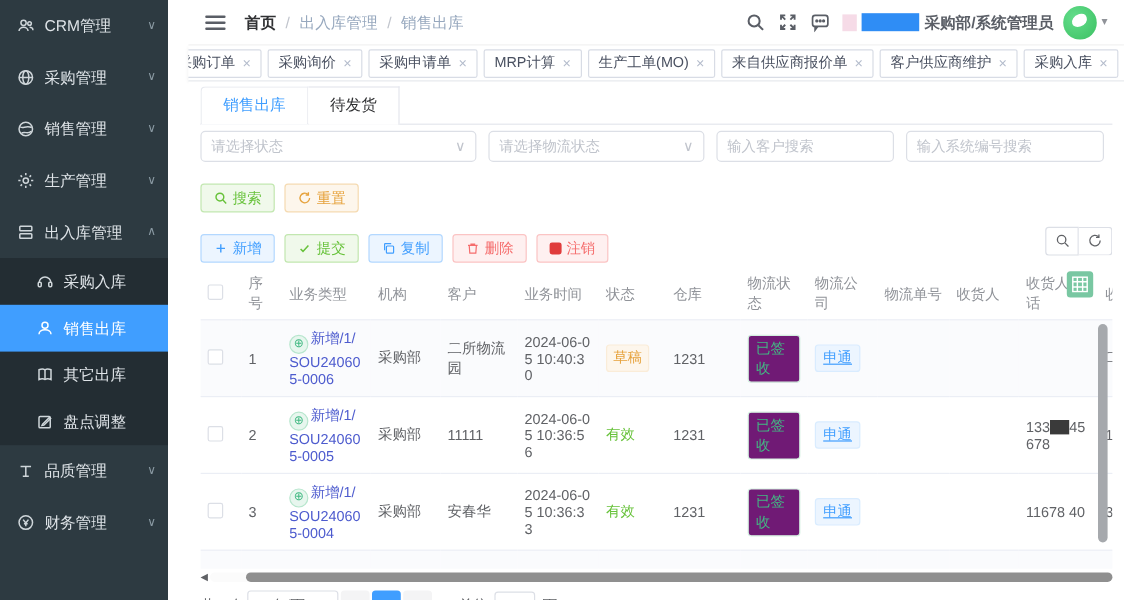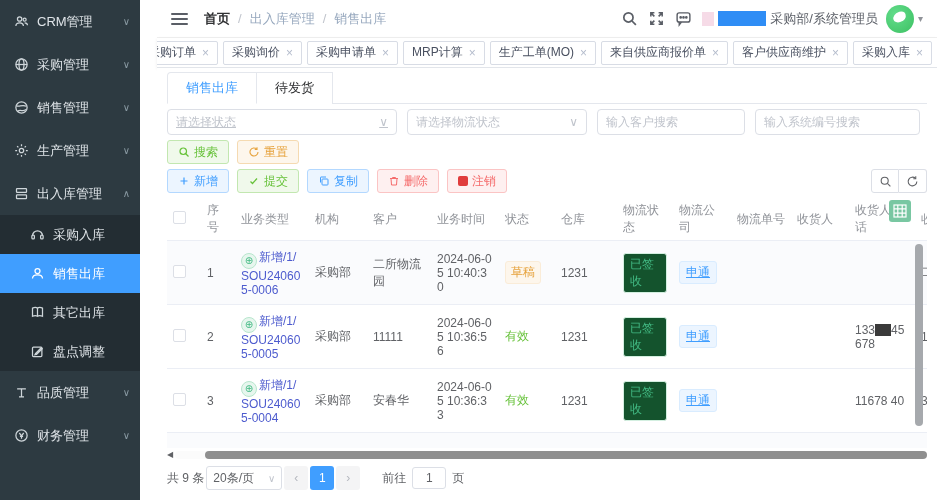--- a/index.html
+++ b/index.html
@@ -20,21 +20,21 @@
   
   .main { flex:1; display:flex; flex-direction:column; min-width:0;padding-left:17px; }
 
   .navbar { height:38px; background:#fff; display:flex; align-items:center; padding:0 14px; border-bottom:1px solid #f0f0f0; flex:none; }
   .hamburger { width:17px; height:12px; display:flex; flex-direction:column; justify-content:space-between; margin-right:16px; cursor:pointer; }
   .hamburger i { display:block; height:2px; background:#5a5e66; border-radius:1px; }
   .crumb { display:flex; align-items:center; font-size:13px; gap:8px; }
   .crumb .home { color:#303133; font-weight:bold; }
   .crumb .sep { color:#c0c4cc; }
   .crumb .lvl { color:#97a8be; }
-  .nav-right { margin-left:auto; display:flex; align-items:center; gap:10px; }
+  .nav-right { margin-left:auto; display:flex; align-items:center; gap:10px;font-weight:bold; }
   .nav-ic { width:17px; height:17px; color:#5a5e66; cursor:pointer; }
   .nav-ic svg { width:100%; height:100%; display:block; }
   .user-chip { display:flex; align-items:center; gap:4px; font-size:13px; color:#5a5e66; }
   .redact-pink { width:12px; height:14px; background:#f6dbe7; }
   .redact-blue { width:48px; height:15px; background:#2f8df5; }
   .avatar { width:28px; height:28px; border-radius:50%; background:radial-gradient(circle at 35% 35%, #63dd8b, #3cc062); position:relative; margin-left:4px; }
   .avatar::after { content:""; position:absolute; left:7px; top:7px; width:13px; height:10px; background:#fff; border-radius:60% 40% 55% 45%; transform:rotate(-18deg); }
   .caret { color:#909399; font-size:10px; }
 
   
@@ -46,27 +46,27 @@
   
   .content { flex:1; background:#fff; padding:4px 10px 0 10px; display:flex; flex-direction:column; min-height:0; }
 
   .page-tabs { display:flex; border-bottom:1px solid #e4e7ed; height:32px; flex:none; }
   .ptab { height:32px; line-height:30px; padding:0 18px; border:1px solid #e4e7ed; border-bottom:none; font-size:13px; color:#303133; background:#fff; cursor:pointer; }
   .ptab.active { color:#409EFF; border-bottom:1px solid #fff; margin-bottom:-1px; border-top-left-radius:4px; }
   .ptab + .ptab { border-left:none; }
 
   .filters { display:flex; gap:10px; margin-top:5px; flex:none; }
   .sel { height:26px; border:1px solid #dcdfe6; border-radius:4px; display:flex; align-items:center; justify-content:space-between; padding:0 8px; font-size:12px; color:#c0c4cc; background:#fff; cursor:pointer; }
-  .sel.w1 { width:230px;text-decoration:underline; } .sel.w2 { width:180px; }
+  .sel.w1 { width:230px; } .sel.w2 { width:180px; }
   .tin { height:26px; border:1px solid #dcdfe6; border-radius:4px; padding:0 8px; font-size:12px; color:#606266; outline:none; font-family:inherit; }
   .tin::placeholder { color:#c0c4cc; }
   .tin.w3 { width:148px; } .tin.w4 { width:165px; }
 
   .btnrow { display:flex; align-items:center; gap:8px; margin-top:5px; flex:none; }
-  .btn { height:24px; padding:0 10px; border-radius:3px; font-size:12px; display:inline-flex; align-items:center; gap:4px; cursor:pointer; border:1px solid transparent; background:#fff; font-family:Liberation Serif, serif; }
+  .btn { height:24px; padding:0 10px; border-radius:3px; font-size:12px; display:inline-flex; align-items:center; gap:4px; cursor:pointer; border:1px solid transparent; background:#fff; font-family:Liberation Serif, serif;margin-top:13px; }
   .btn svg { width:12px; height:12px; }
   .b-success { color:#67c23a; background:#f0f9eb; border-color:#c2e7b0; }
   .b-warning { color:#e6a23c; background:#fdf6ec; border-color:#f5dab1; }
   .b-primary { color:#409eff; background:#ecf5ff; border-color:#b3d8ff; }
   .b-danger  { color:#f56c6c; background:#fef0f0; border-color:#fbc4c4; }
   .sq { width:10px; height:10px; background:#e03c3c; border-radius:2px; display:inline-block; }
   .tools { margin-left:auto; display:flex; }
   .tool { width:28px; height:24px; border:1px solid #dcdfe6; background:#fff; display:flex; align-items:center; justify-content:center; color:#606266; cursor:pointer; }
   .tool:first-child { border-radius:3px 0 0 3px; }
   .tool:last-child { border-radius:0 3px 3px 0; border-left:none; }
@@ -76,21 +76,21 @@
   .table-zone { position:relative; margin-top:5px; height:250px; overflow:hidden; flex:none; }
   table { border-collapse:collapse; table-layout:fixed; width:796px; }
   th { font-size:12px; color:#909399; font-weight:500; text-align:left; padding:4px 6px; height:42px; border-bottom:1px solid #ebeef5; background:#fff; }
   td { font-size:12px; color:#606266; padding:4px 6px; height:64px; border-bottom:1px solid #ebeef5; vertical-align:middle; word-break:break-all; background:#fff; }
   tr.tint td { background:#fafbfd; }
   .cb { width:13px; height:13px; border:1px solid #dcdfe6; border-radius:2px; background:#fff; display:inline-block; cursor:pointer; }
   .docicon { display:inline-block; width:16px; height:16px; line-height:14px; text-align:center; border-radius:50%; background:#e7f6ee; border:1px solid #b7e6cd; color:#42b983; font-size:10px; vertical-align:-3px; margin-right:2px; }
   .lnk { color:#4d5bce; cursor:pointer; }
   .st-warn { color:#e6a23c; background:#fdf6ec; border:1px solid #faecd8; border-radius:3px; padding:2px 5px; display:inline-block; }
   .st-green { color:#67c23a; }
-  .tag-g { color:#42b983; background:#14532d; border:1px solid #d3efe0; border-radius:3px; padding:2px 6px; display:inline-block; }
+  .tag-g { color:#42b983; background:#701a75; border:1px solid #d3efe0; border-radius:3px; padding:2px 6px; display:inline-block; }
   .tag-b { color:#409eff; background:#ecf5ff; border:1px solid #d9ecff; border-radius:3px; padding:2px 6px; display:inline-block;text-decoration:underline; }
   .redact-dark { display:inline-block; width:16px; height:12px; background:#3a3a3a; vertical-align:-2px; }
   .vscroll { position:absolute; right:4px; top:46px; width:8px; height:198px; }
   .vthumb { width:8px; height:182px; background:#a6a9ad; border-radius:4px; }
   .gridbtn { position:absolute; top:2px; right:16px; width:22px; height:22px; border-radius:3px; background:#79c7a2; display:flex; align-items:center; justify-content:center; cursor:pointer; }
   .gridbtn svg { width:14px; height:14px; }
 
   .hscroll { display:flex; align-items:center; margin-top:2px; height:10px; flex:none; gap:2px; }
   .harrow { font-size:8px; color:#606266; flex:none; line-height:10px; }
   .htrack { flex:1; height:8px; background:#fbfbfb; border-radius:4px; position:relative; }

